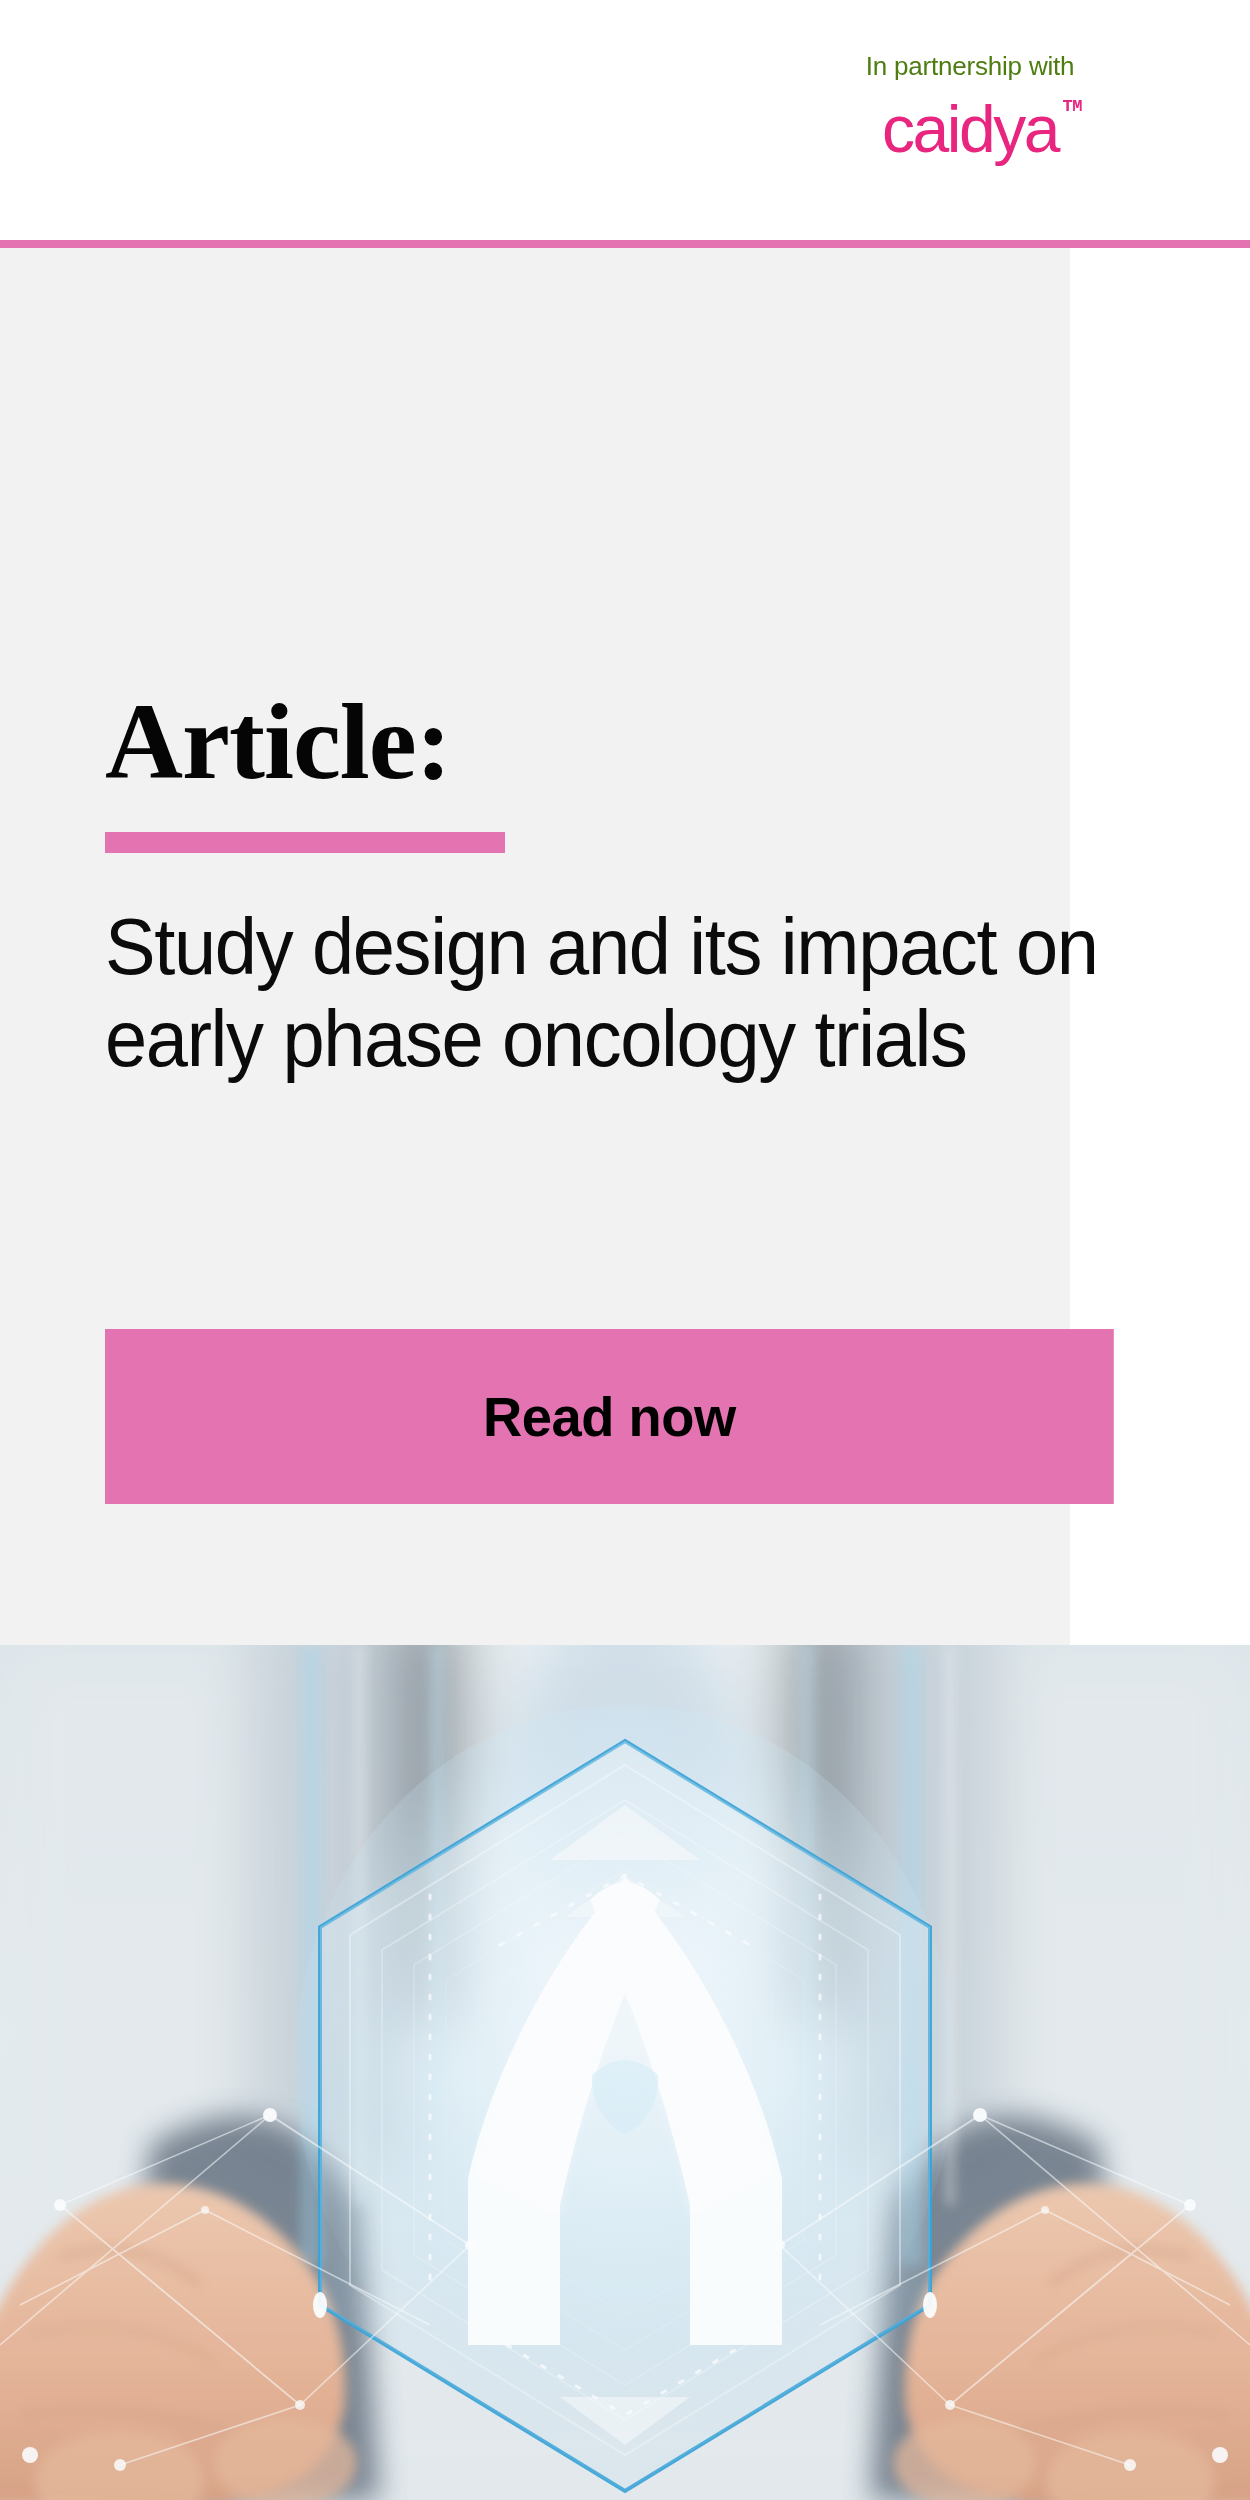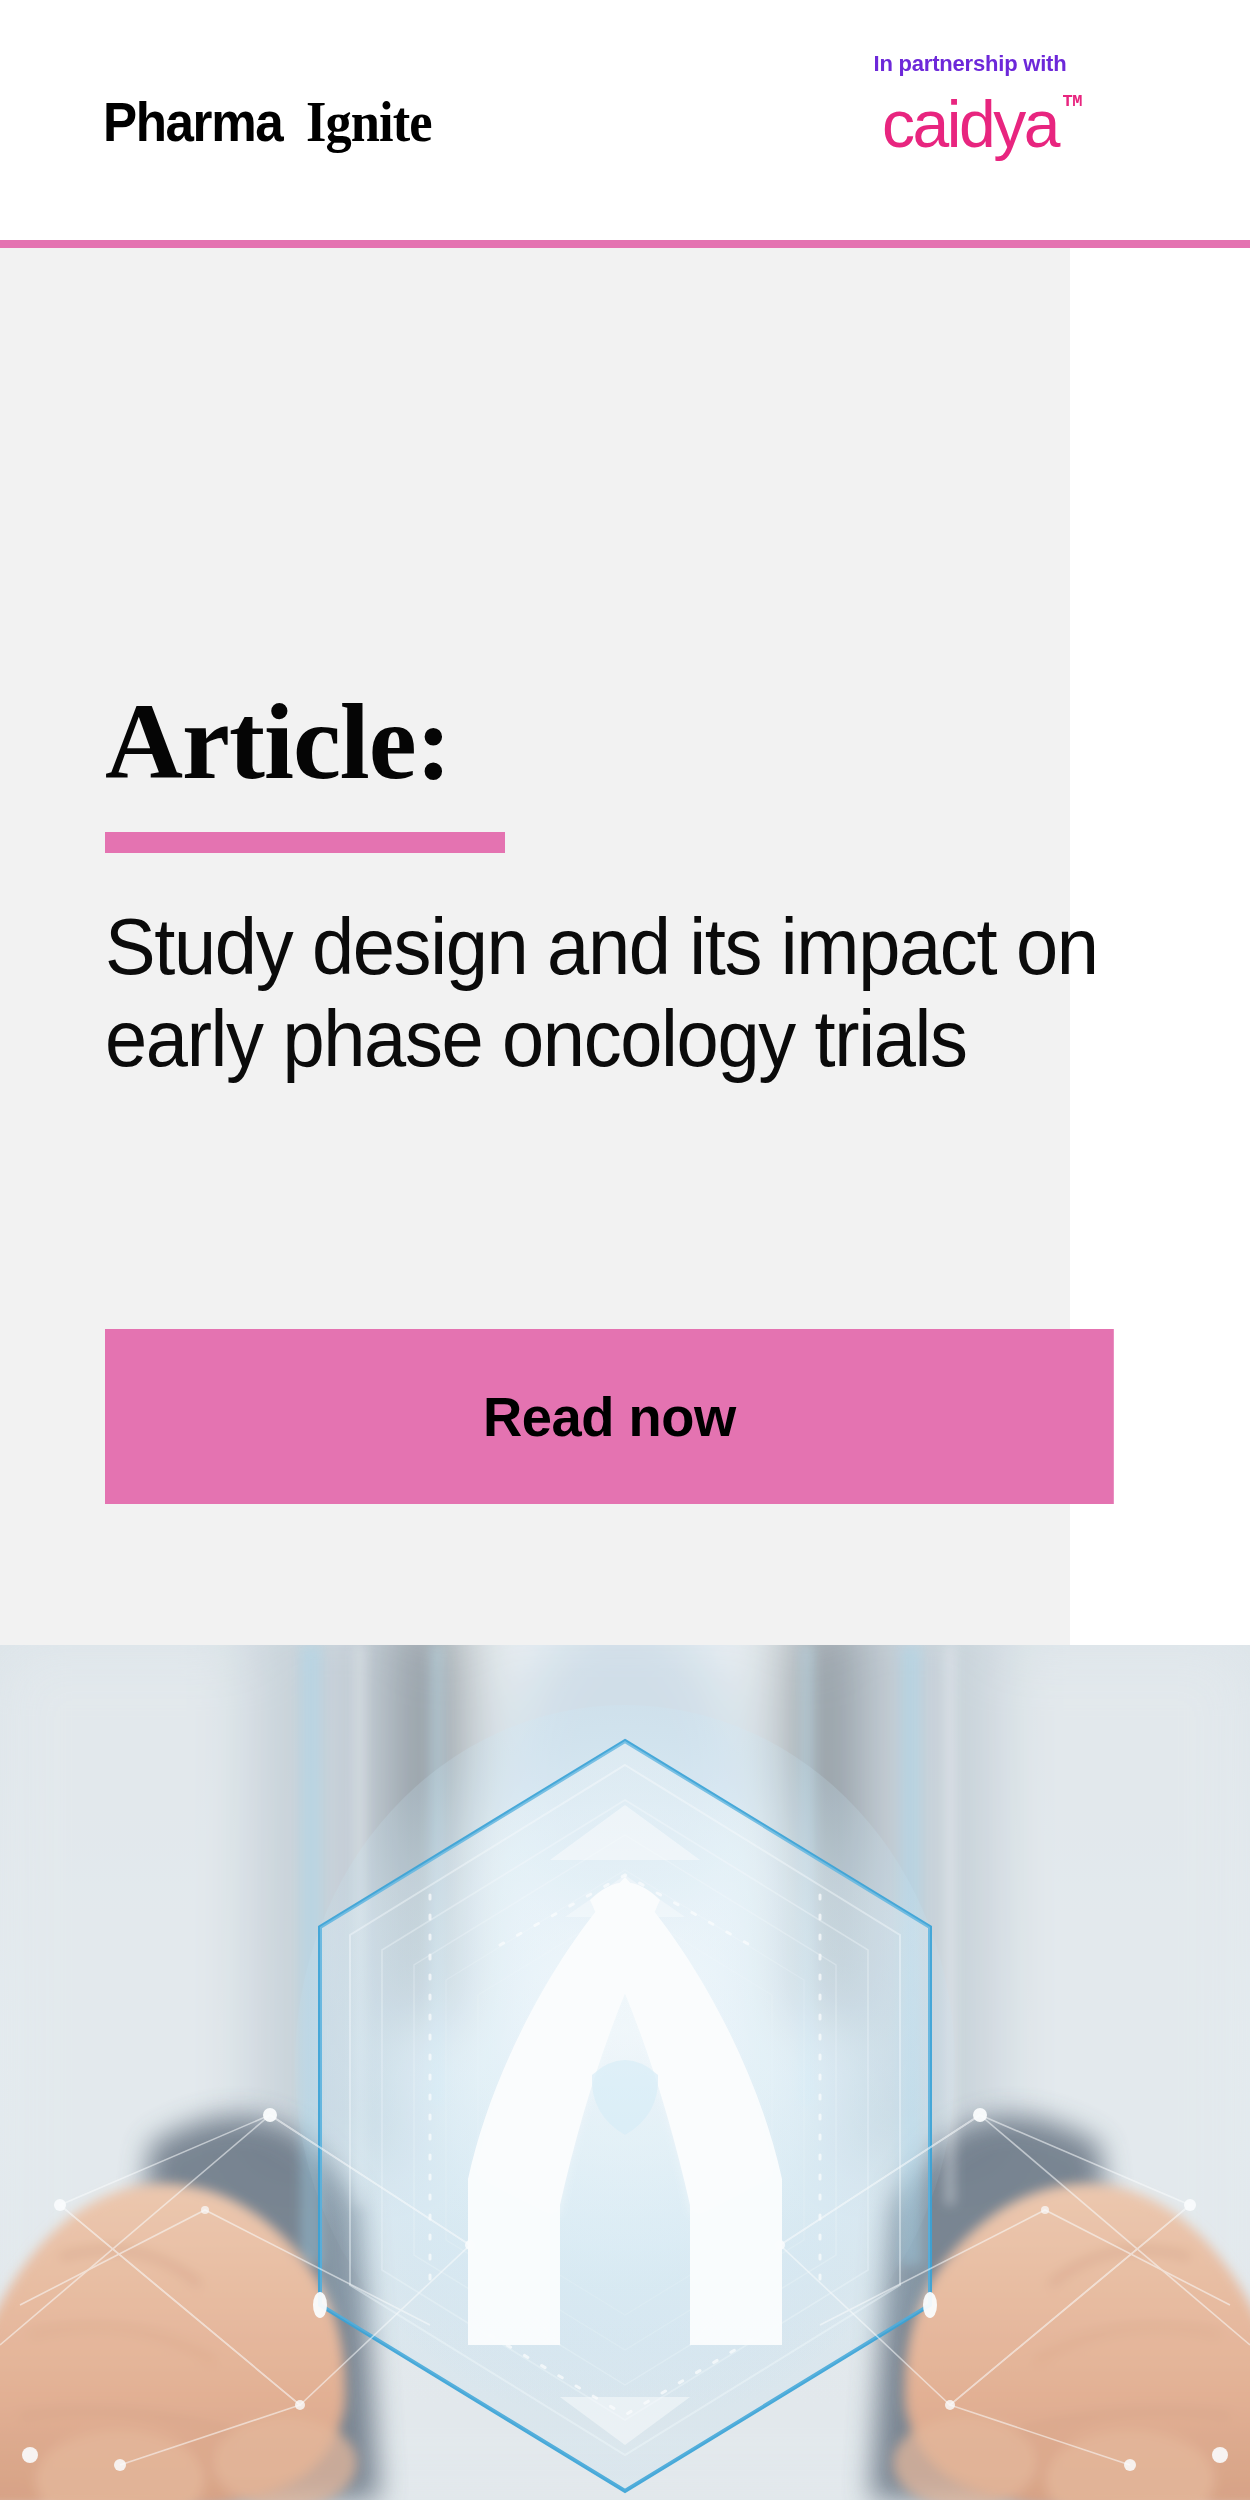--- a/index.html
+++ b/index.html
@@ -62,23 +62,23 @@
 
   .partner-block {
     position: absolute;
     left: 820px;
     top: 52px;
     width: 300px;
     text-align: center;
   }
   .partner-label {
     font-family: "Liberation Sans", sans-serif;
-    font-size: 22px;
-    font-weight: 700;
-    color: #6d28d9;
+    font-size: 26px;
+    font-weight: 400;
+    color: #4d7c0f;
     letter-spacing: -0.2px;
     line-height: 1.1;
     white-space: nowrap;
   }
   .partner-logo-wrap {
     position: relative;
     display: inline-block;
     margin-top: 14px;
   }
   .partner-logo {
@@ -184,23 +184,20 @@
 
   .hero-image svg { display: block; width: 1250px; height: 855px; }
 </style>
 </head>
 <body>
 
 <div class="page">
 
   <header class="header">
 
-    <div class="brand-logo">
-      <span class="brand-pharma">Pharma</span><span class="brand-ignite">Ignite</span>
-    </div>
 
     <div class="partner-block">
       <div class="partner-label">In partnership with</div>
       <div class="partner-logo-wrap">
         <span class="partner-logo">caidya</span>
         <span class="partner-tm">TM</span>
       </div>
     </div>
 
   </header>

